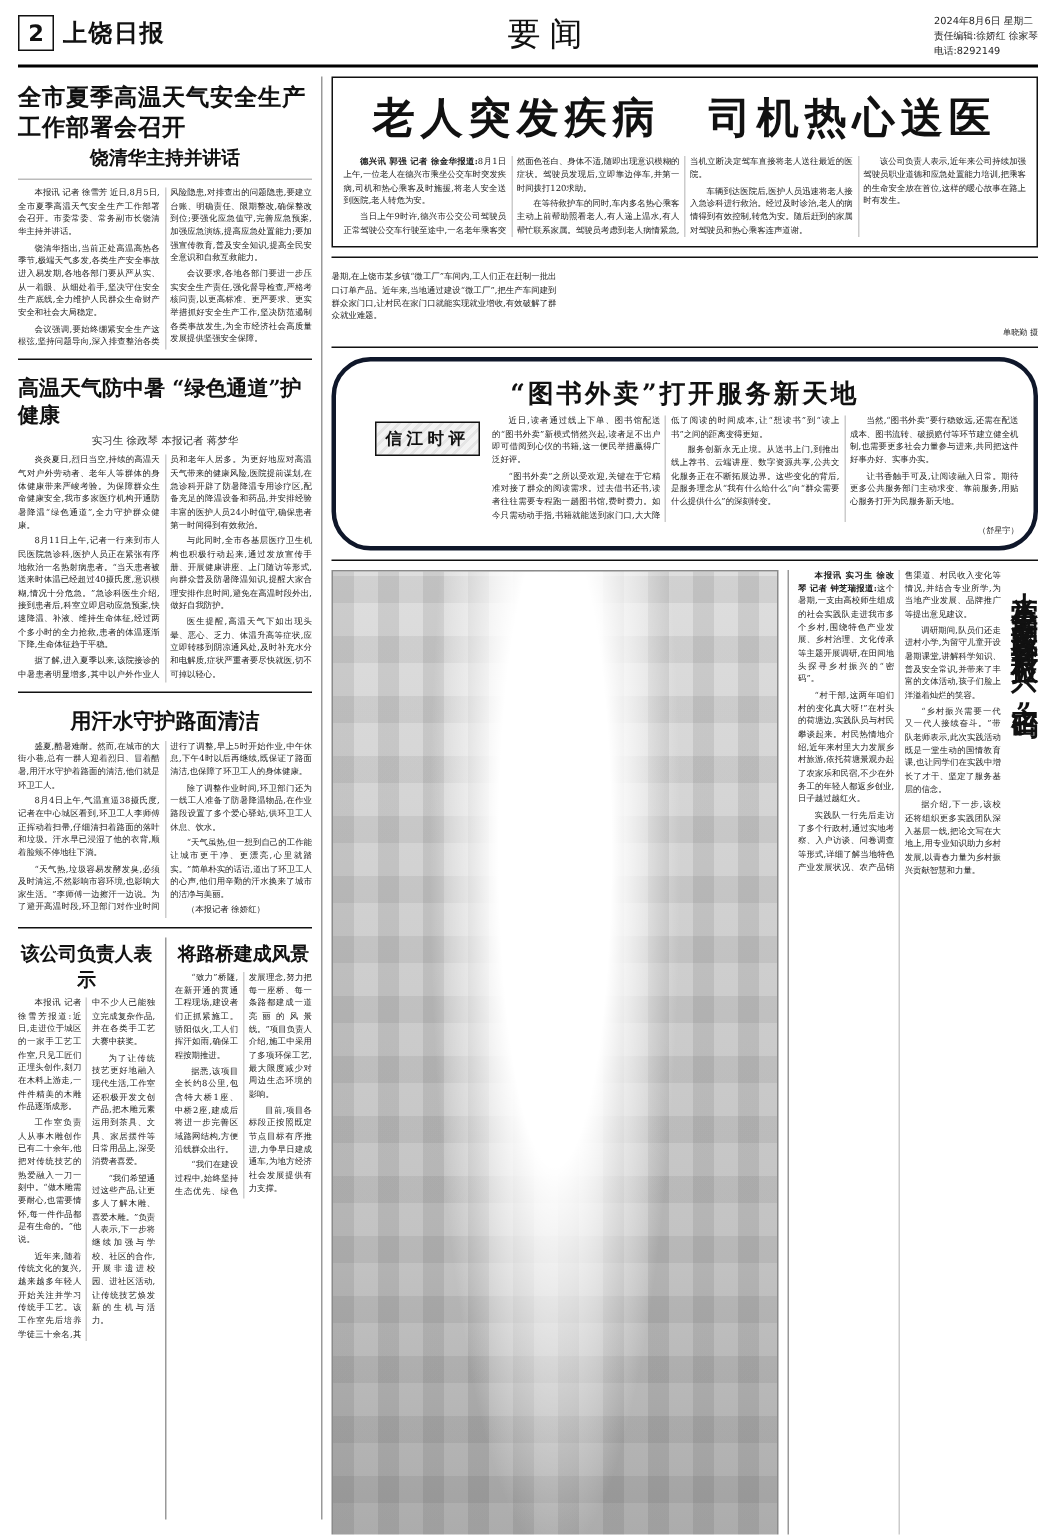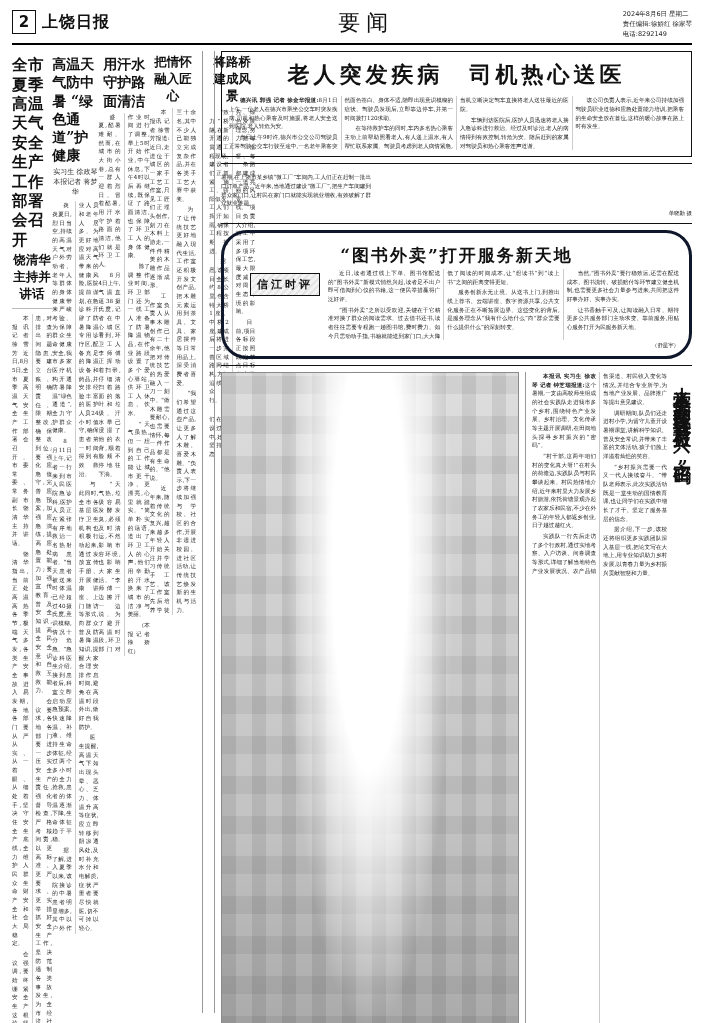--- a/index.html
+++ b/index.html
@@ -39,21 +39,21 @@
     margin-top:-2px;
   }
   .mast-right{
     font-size:6.5px;line-height:1.5;color:#222;
   }
 
   
   .grid{
     display:flex;gap:6px;margin-top:6px;height:962px;
   }
-  .col-left{width:196px;display:flex;flex-direction:row;}
+  .col-left{width:196px;display:flex;flex-direction:column;}
   .col-right{flex:1;display:flex;flex-direction:column;}
 
   .rule-v{border-left:1px solid #999;}
   .hr{border:0;border-top:1px solid #111;margin:6px 0;}
   .hr-thin{border:0;border-top:1px solid #bbb;margin:5px 0;}
 
   
   h1.head-main{
     font-size:15.5px;font-weight:bold;line-height:1.25;margin:4px 0 2px;
     font-family:"DejaVu Serif","Liberation Serif",serif;
@@ -78,21 +78,21 @@
   .cols4{column-count:4;column-gap:7px;column-rule:1px solid #ccc;}
   .body-txt{
     font-size:5.6px;line-height:1.55;text-align:justify;color:#222;
     font-family:"DejaVu Serif","Liberation Serif",serif;
   }
   .body-txt p{margin:0 0 2px;text-indent:11px;}
   .lead{font-weight:bold;}
 
   
   .banner-head{
-    text-align:center;font-size:22px;font-weight:bold;letter-spacing:4px;
+    text-align:center;font-size:28px;font-weight:bold;letter-spacing:4px;
     font-family:"DejaVu Serif","Liberation Serif",serif;
     margin:2px 0 6px;
   }
   .boxed{
     border:1px solid #111;padding:6px 7px;box-sizing:border-box;
   }
 
   
   .photo{
     position:relative;overflow:hidden;background:#cfcfcf;
@@ -205,21 +205,21 @@
           <p>除了调整作业时间,环卫部门还为一线工人准备了防暑降温物品,在作业路段设置了多个爱心驿站,供环卫工人休息、饮水。</p>
           <p>“天气虽热,但一想到自己的工作能让城市更干净、更漂亮,心里就踏实。”简单朴实的话语,道出了环卫工人的心声,他们用辛勤的汗水换来了城市的洁净与美丽。</p>
           <p>（本报记者 徐娇红）</p>
         </div>
       </div>
 
       <hr class="hr">
 
       <div class="flex" style="gap:6px;flex:1;">
         <div style="width:50%;">
-          <h3 class="head-sm">把情怀融入匠心</h3>
+          <h3 class="head-sm">该公司负责人表示</h3>
           <div class="body-txt cols2">
             <p>本报讯 记者 徐雪芳报道:近日,走进位于城区的一家手工艺工作室,只见工匠们正埋头创作,刻刀在木料上游走,一件件精美的木雕作品逐渐成形。</p>
             <p>工作室负责人从事木雕创作已有二十余年,他把对传统技艺的热爱融入一刀一刻中。“做木雕需要耐心,也需要情怀,每一件作品都是有生命的。”他说。</p>
             <p>近年来,随着传统文化的复兴,越来越多年轻人开始关注并学习传统手工艺。该工作室先后培养学徒三十余名,其中不少人已能独立完成复杂作品,并在各类手工艺大赛中获奖。</p>
             <p>为了让传统技艺更好地融入现代生活,工作室还积极开发文创产品,把木雕元素运用到茶具、文具、家居摆件等日常用品上,深受消费者喜爱。</p>
             <p>“我们希望通过这些产品,让更多人了解木雕、喜爱木雕。”负责人表示,下一步将继续加强与学校、社区的合作,开展非遗进校园、进社区活动,让传统技艺焕发新的生机与活力。</p>
           </div>
         </div>
         <div class="rule-v" style="width:50%;padding-left:6px;">
           <h3 class="head-sm">将路桥建成风景</h3>

